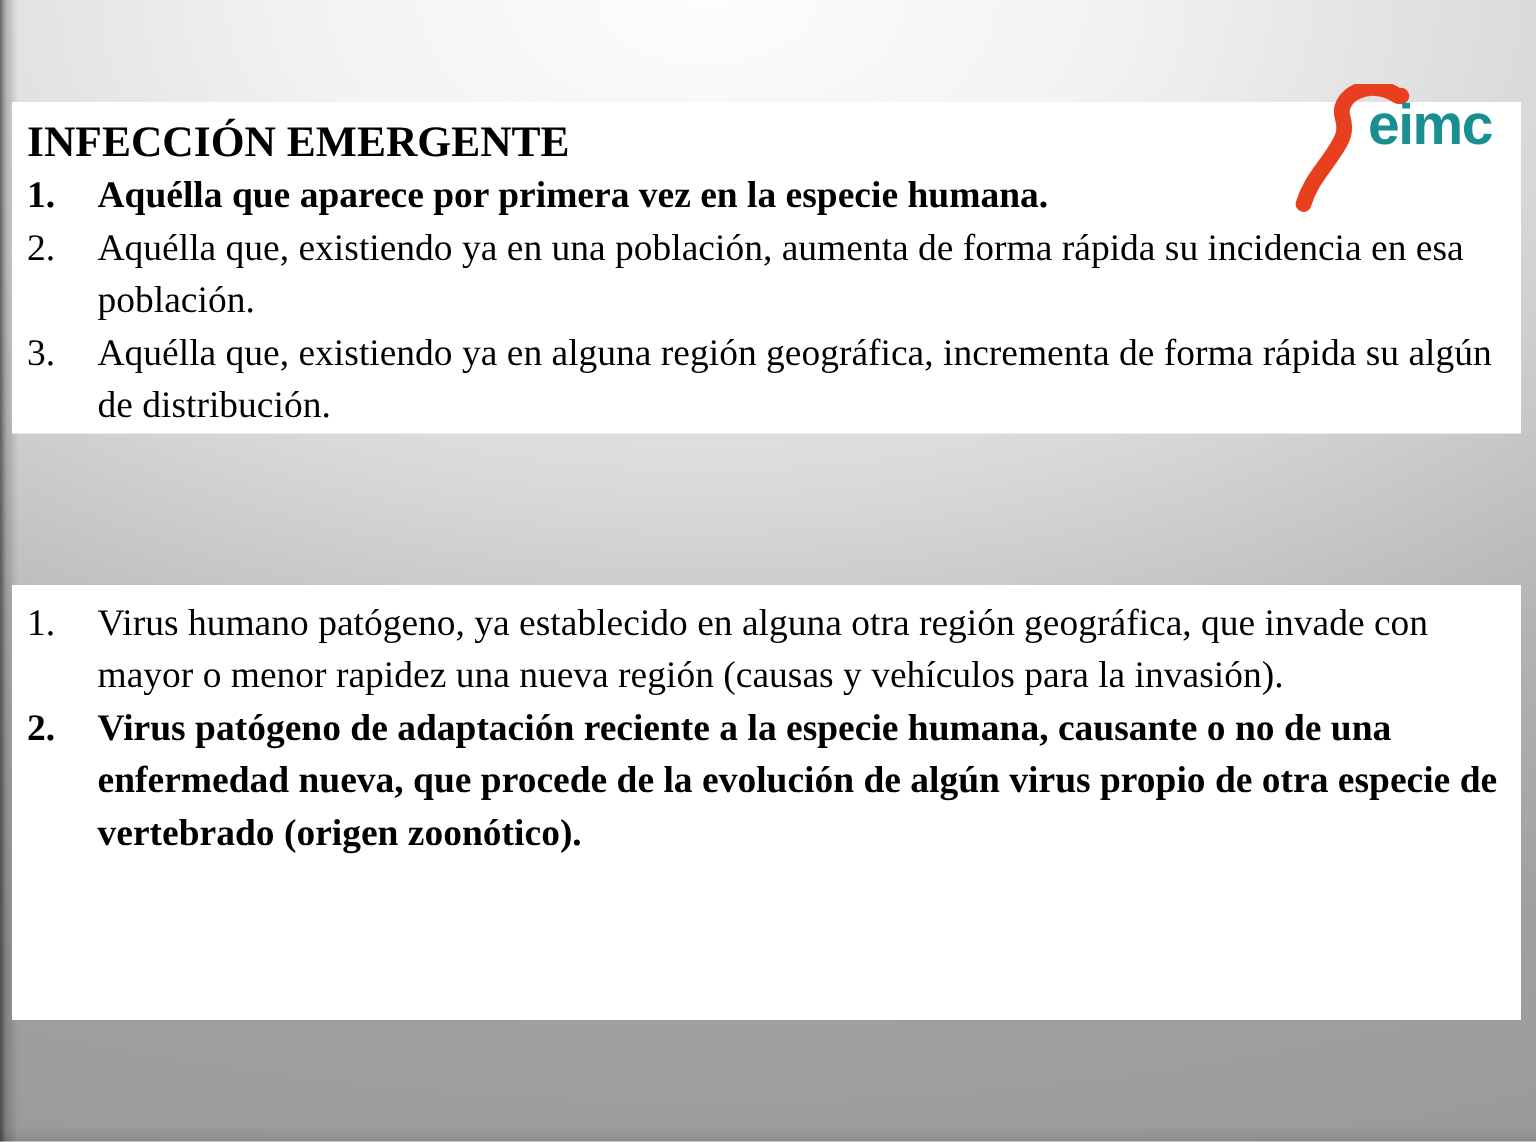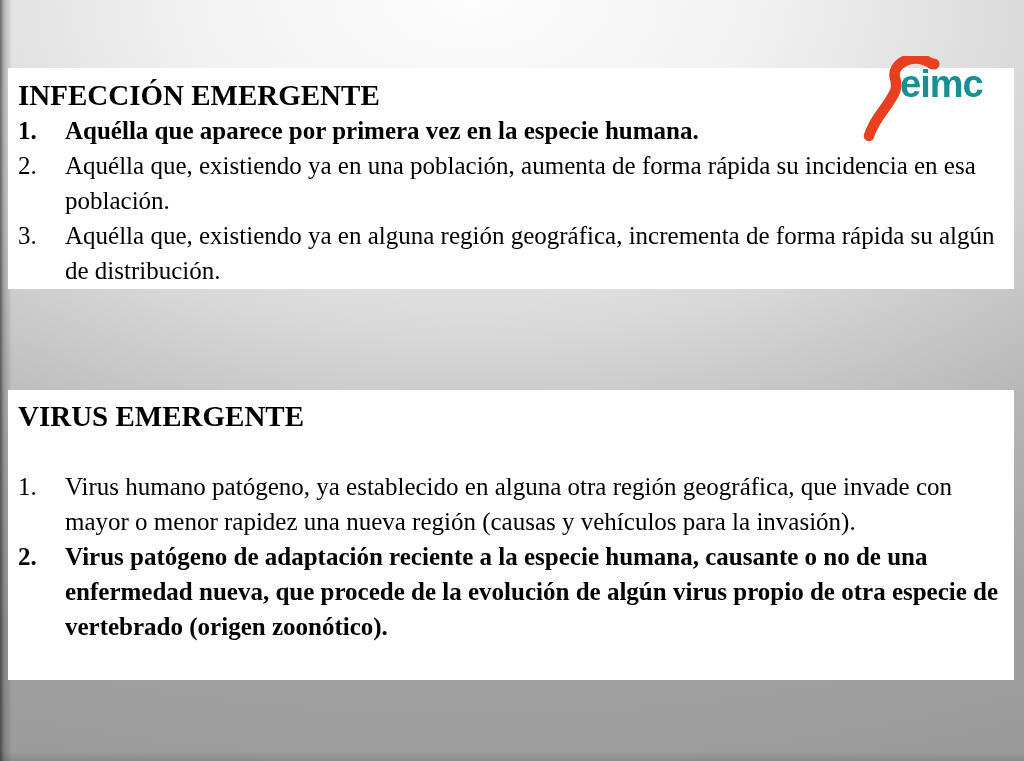--- a/index.html
+++ b/index.html
@@ -42,21 +42,21 @@
   .item.bold{font-weight:bold;}
   .logo{
     position:absolute;
     left:855px;top:56px;
     width:162px;height:96px;
     z-index:3;
   }
   .logo svg{position:absolute;left:0;top:0;}
   .logo-text{
     position:absolute;
-    left:45px;top:9px;
+    left:57px;top:9px;
     font-family:"Liberation Sans", sans-serif;
     font-weight:bold;
     font-size:38px;
     line-height:1;
     letter-spacing:-1px;
     color:#1a8f92;
   }
 </style>
 </head>
 <body>
@@ -83,21 +83,20 @@
 
   <div class="logo">
     <svg width="162" height="96" viewBox="0 0 162 96" aria-hidden="true">
       <circle cx="79" cy="8" r="5.5" fill="#e8401f"></circle>
       <path d="M 77,8 C 58,-5 36,8 40,22 C 43,32 40,37 34,46 C 27,57 18,66 14,80" fill="none" stroke="#e8401f" stroke-width="10.5" stroke-linecap="round"></path>
     </svg>
     <span class="logo-text">eimc</span>
   </div>
 
   <section class="box box2">
-    <h1 class="box-title">VIRUS EMERGENTE</h1>
     <div class="deflist">
       <div class="item">
         <span class="num">1.</span>
         <span class="txt">Virus humano patógeno, ya establecido en alguna otra región geográfica, que invade con mayor o menor rapidez una nueva región (causas y vehículos para la invasión).</span>
       </div>
       <div class="item bold">
         <span class="num">2.</span>
         <span class="txt">Virus patógeno de adaptación reciente a la especie humana, causante o no de una enfermedad nueva, que procede de la evolución de algún virus propio de otra especie de vertebrado (origen zoonótico).</span>
       </div>
     </div>

